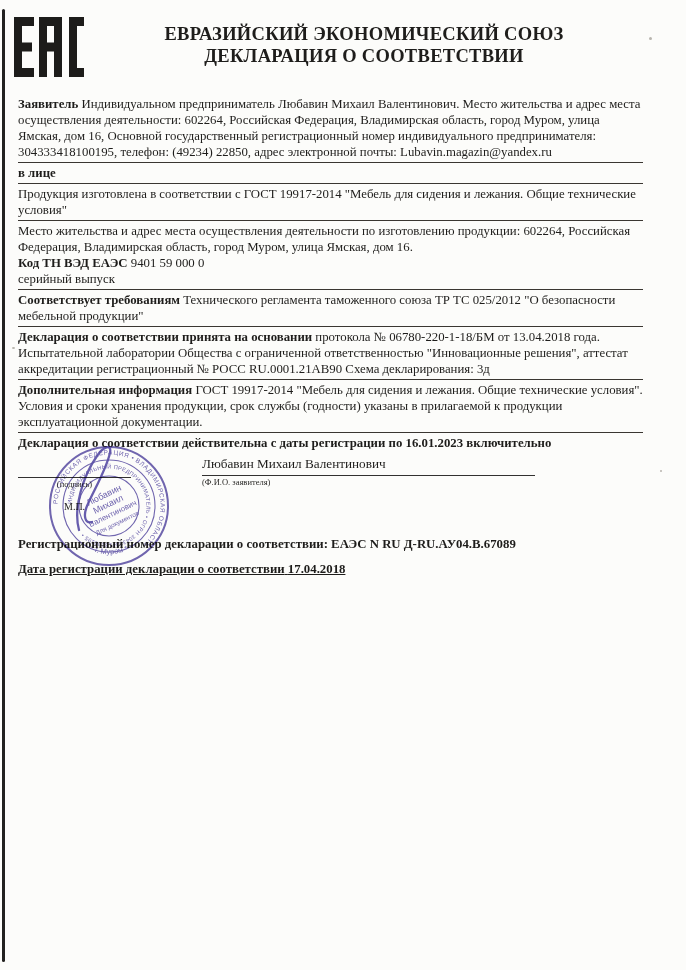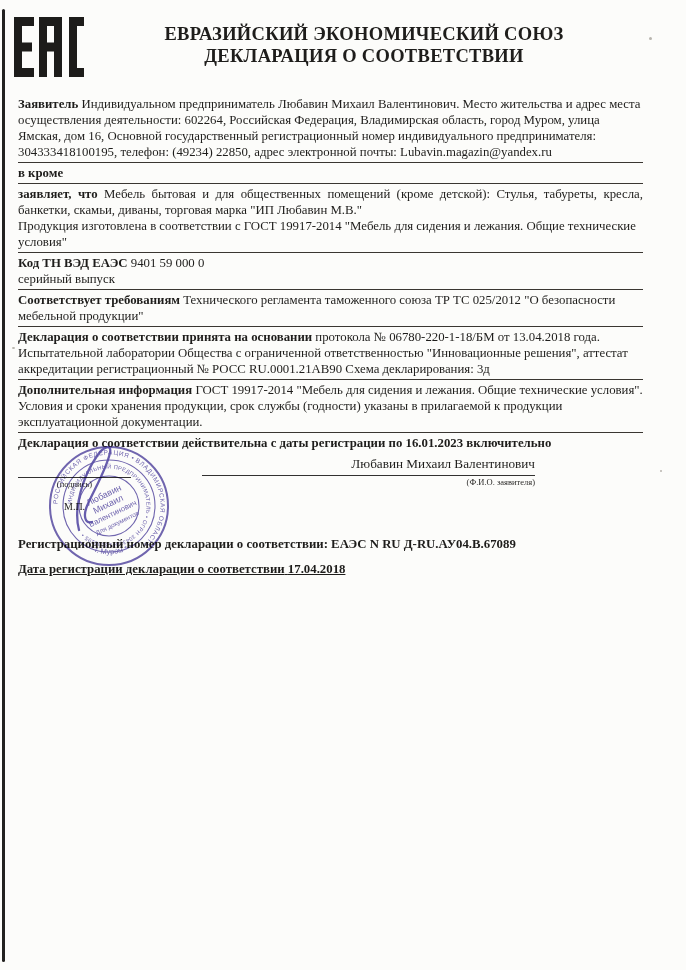--- a/index.html
+++ b/index.html
@@ -10,21 +10,21 @@
   .content{position:absolute;left:18px;top:0;width:625px;}
   .header{display:flex;align-items:flex-start;margin-top:17px;margin-bottom:19px;}
   .logo{flex:0 0 72px;margin-left:-5px;}
   .titles{flex:1;text-align:center;font-weight:bold;font-size:18.5px;line-height:22px;letter-spacing:.3px;padding-top:6px;}
   p{margin:0;}
   .rule{border:none;border-top:1.6px solid #3a3631;margin:2px 0;}
   .just{text-align:justify;}
   .bold{font-weight:bold;}
   .sig-area{position:relative;height:78px;margin-top:5px;}
   .sig-left{position:absolute;left:0;top:21px;width:113px;border-top:1.3px solid #323130;text-align:center;}
-  .sig-right{position:absolute;left:184px;top:0;width:333px;text-align:right;}
+  .sig-right{position:absolute;left:184px;top:0;width:333px;text-align:left;}
   .sig-name{font-size:13.2px;padding-bottom:3px;}
   .sig-line{border-top:1.3px solid #323130;}
   .cap{font-size:8.5px;line-height:11px;color:#2b2a28;padding-top:1px;}
   .mp{font-size:10px;margin-top:9px;text-align:left;padding-left:46px;}
   .stamp-wrap{position:absolute;left:21px;top:-18px;width:142px;height:150px;mix-blend-mode:multiply;pointer-events:none;}
   .stamp-wrap text{font-family:"Liberation Sans","DejaVu Sans",sans-serif;}
   .footer p{font-weight:bold;}
   .f1{margin-top:2px;}
   .f2{margin-top:9px;text-decoration:underline;}
 </style>
@@ -57,28 +57,28 @@
       </svg>
       <div class="titles">
         <div>ЕВРАЗИЙСКИЙ ЭКОНОМИЧЕСКИЙ СОЮЗ</div>
         <div>ДЕКЛАРАЦИЯ О СООТВЕТСТВИИ</div>
       </div>
     </div>
 
     <p><b>Заявитель</b> <span>Индивидуальном предприниматель Любавин Михаил Валентинович. Место жительства и адрес места осуществления деятельности: 602264, Российская Федерация, Владимирская область, город Муром, улица Ямская, дом 16, Основной государственный регистрационный номер индивидуального предпринимателя: 304333418100195, телефон: (49234) 22850, адрес электронной почты: Lubavin.magazin@yandex.ru</span></p>
 
     <hr class="rule">
-    <p class="bold">в кроме</p>
+    <p class="bold">в лице</p>
     <hr class="rule">
 
-    <p class="just"><b>заявляет, что</b> <span>Мебель бытовая и для общественных помещений (кроме детской): Стулья, табуреты, кресла, банкетки, скамьи, диваны, торговая марка "ИП Любавин М.В."</span></p>
     <p><span>Продукция изготовлена в соответствии с ГОСТ 19917-2014 "Мебель для сидения и лежания. Общие технические условия"</span></p>
 
     <hr class="rule">
 
+    <p><span>Место жительства и адрес места осуществления деятельности по изготовлению продукции: 602264, Российская Федерация, Владимирская область, город Муром, улица Ямская, дом 16.</span></p>
     <p><b>Код ТН ВЭД ЕАЭС</b> <span>9401 59 000 0</span></p>
     <p><span>серийный выпуск</span></p>
 
     <hr class="rule">
 
     <p><b>Соответствует требованиям</b> <span>Технического регламента таможенного союза ТР ТС 025/2012 "О безопасности мебельной продукции"</span></p>
 
     <hr class="rule">
 
     <p><b>Декларация о соответствии принята на основании</b> <span>протокола № 06780-220-1-18/БМ от 13.04.2018 года. Испытательной лаборатории Общества с ограниченной ответственностью "Инновационные решения", аттестат аккредитации регистрационный № РОСС RU.0001.21АВ90 Схема декларирования: 3д</span></p>

